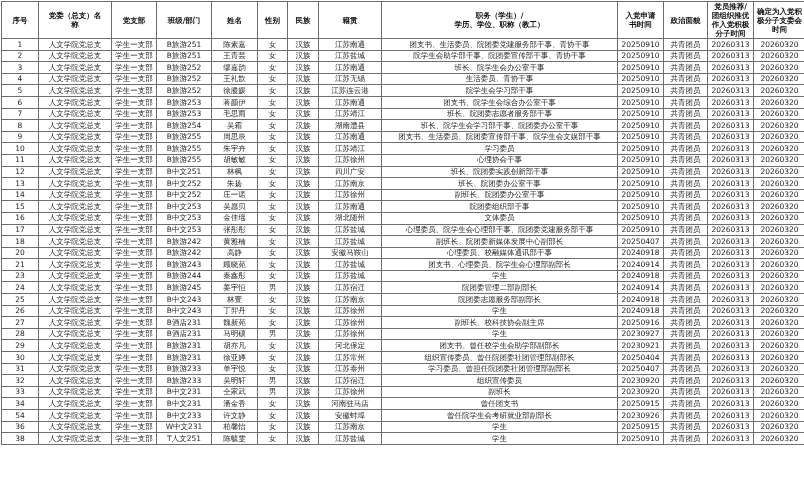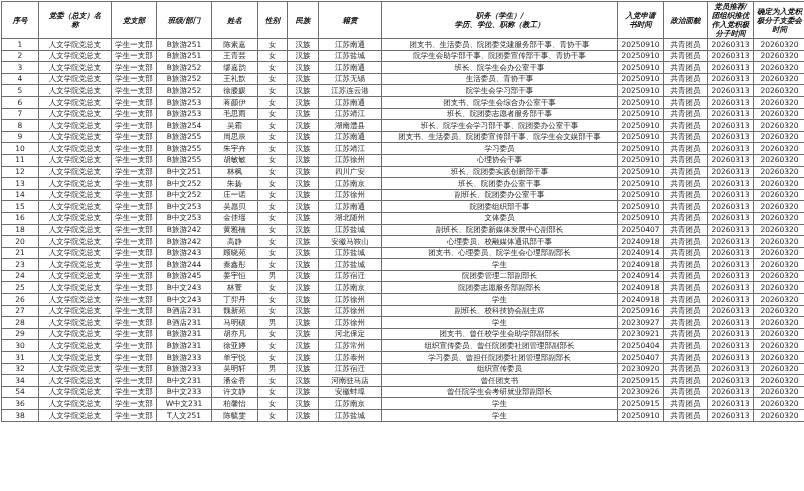--- a/index.html
+++ b/index.html
@@ -25,21 +25,20 @@
     overflow: hidden;
     font-size: 7.5px;
     line-height: 1.2;
     padding: 0 1px;
   }
   table.roster thead tr { height: 35px; }
   table.roster th {
     font-weight: bold;
     white-space: pre-line;
     color: #111111;
-    font-style: italic;
   }
   table.roster tbody tr { height: 11.6px; }
   table.roster td {
     white-space: nowrap;
     line-height: 1;
     color: #1f1f1f;
   }
 </style>
 </head>
 <body>
@@ -321,20 +320,35 @@
           <td>女</td>
           <td>汉族</td>
           <td>湖北随州</td>
           <td>文体委员</td>
           <td>20250910</td>
           <td>共青团员</td>
           <td>20260313</td>
           <td>20260320</td>
         </tr>
         <tr>
+          <td>17</td>
+          <td>人文学院党总支</td>
+          <td>学生一支部</td>
+          <td>B中文253</td>
+          <td>张彤彤</td>
+          <td>女</td>
+          <td>汉族</td>
+          <td>江苏盐城</td>
+          <td>心理委员、院学生会心理部干事、院团委党建服务部干事</td>
+          <td>20250910</td>
+          <td>共青团员</td>
+          <td>20260313</td>
+          <td>20260320</td>
+        </tr>
+        <tr>
           <td>18</td>
           <td>人文学院党总支</td>
           <td>学生一支部</td>
           <td>B旅游242</td>
           <td>黄雅楠</td>
           <td>女</td>
           <td>汉族</td>
           <td>江苏盐城</td>
           <td>副班长、院团委新媒体发展中心副部长</td>
           <td>20250407</td>
@@ -510,20 +524,35 @@
         <tr>
           <td>32</td>
           <td>人文学院党总支</td>
           <td>学生一支部</td>
           <td>B旅游233</td>
           <td>吴明轩</td>
           <td>男</td>
           <td>汉族</td>
           <td>江苏宿迁</td>
           <td>组织宣传委员</td>
+          <td>20230920</td>
+          <td>共青团员</td>
+          <td>20260313</td>
+          <td>20260320</td>
+        </tr>
+        <tr>
+          <td>33</td>
+          <td>人文学院党总支</td>
+          <td>学生一支部</td>
+          <td>B中文231</td>
+          <td>仝家武</td>
+          <td>男</td>
+          <td>汉族</td>
+          <td>江苏徐州</td>
+          <td>副班长</td>
           <td>20230920</td>
           <td>共青团员</td>
           <td>20260313</td>
           <td>20260320</td>
         </tr>
         <tr>
           <td>34</td>
           <td>人文学院党总支</td>
           <td>学生一支部</td>
           <td>B中文231</td>

